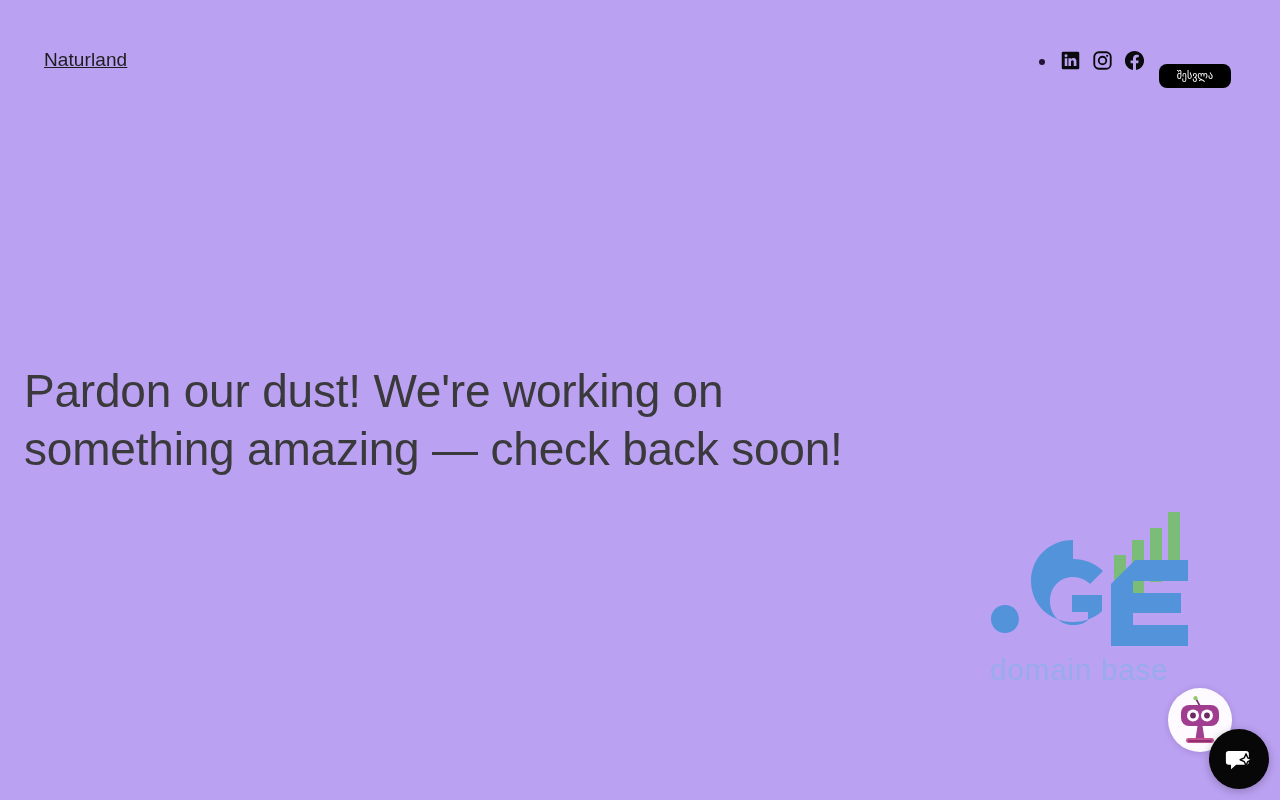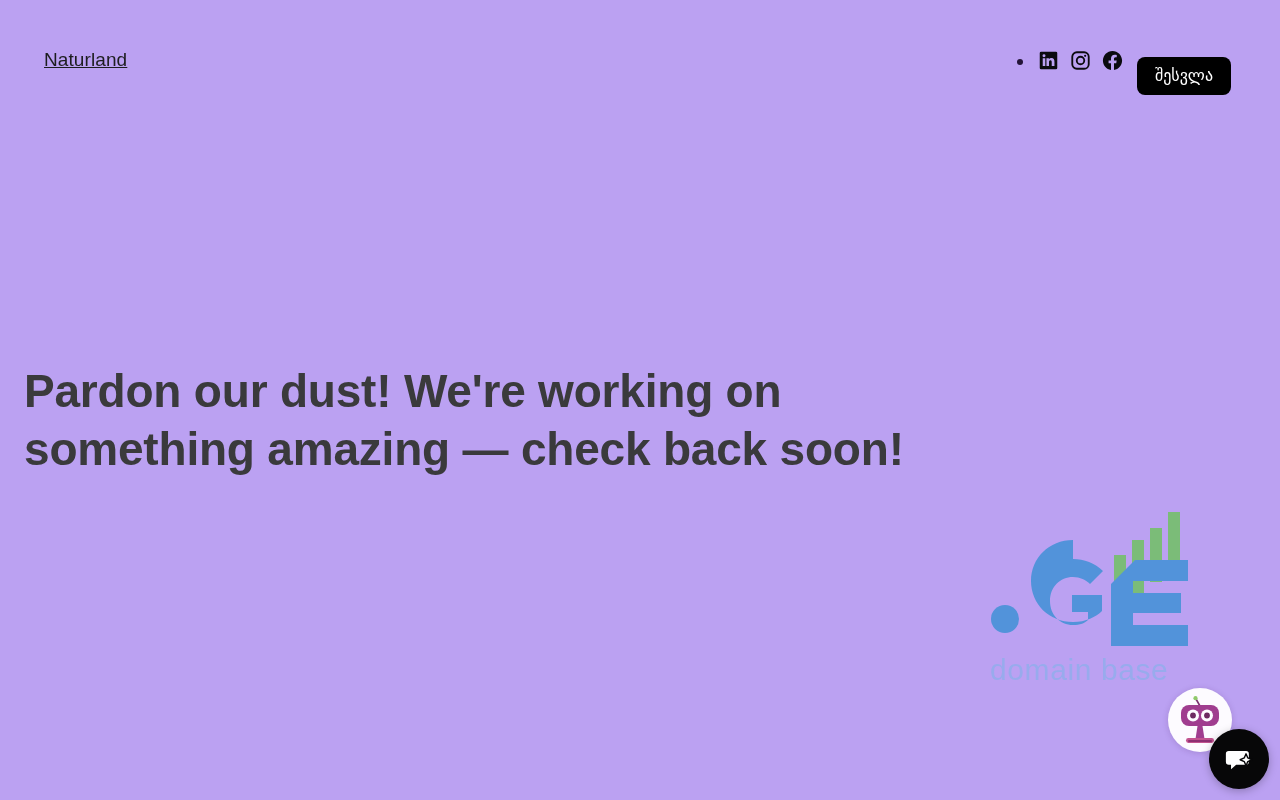--- a/index.html
+++ b/index.html
@@ -41,41 +41,41 @@
     width:23px; height:23px;
     display:flex; align-items:center; justify-content:center;
     color:#0b0b0f;
   }
   .social-link svg { display:block; }
   .login-button {
     background:#000;
     color:#fff;
     border:none;
     border-radius:8px;
-    height:38px;
+    height:24px;
     padding:0 18px;
-    font-size:16px;
+    font-size:10px;
     font-family:"DejaVu Sans", sans-serif;
     line-height:1;
     cursor:pointer;
     display:flex; align-items:center; justify-content:center;
     white-space:nowrap;
     margin-top:32px;
   }
 
   
   .hero {
     position:absolute;
     left:24px;
     top:362px;
     width:900px;
   }
   .hero-heading {
     font-size:46px;
-    font-weight:700;
+    font-weight:400;
     line-height:1.27;
     color:#3a3a3c;
     letter-spacing:-0.2px;
   }
 
   
   .watermark {
     position:absolute;
     left:990px;
     top:500px;

